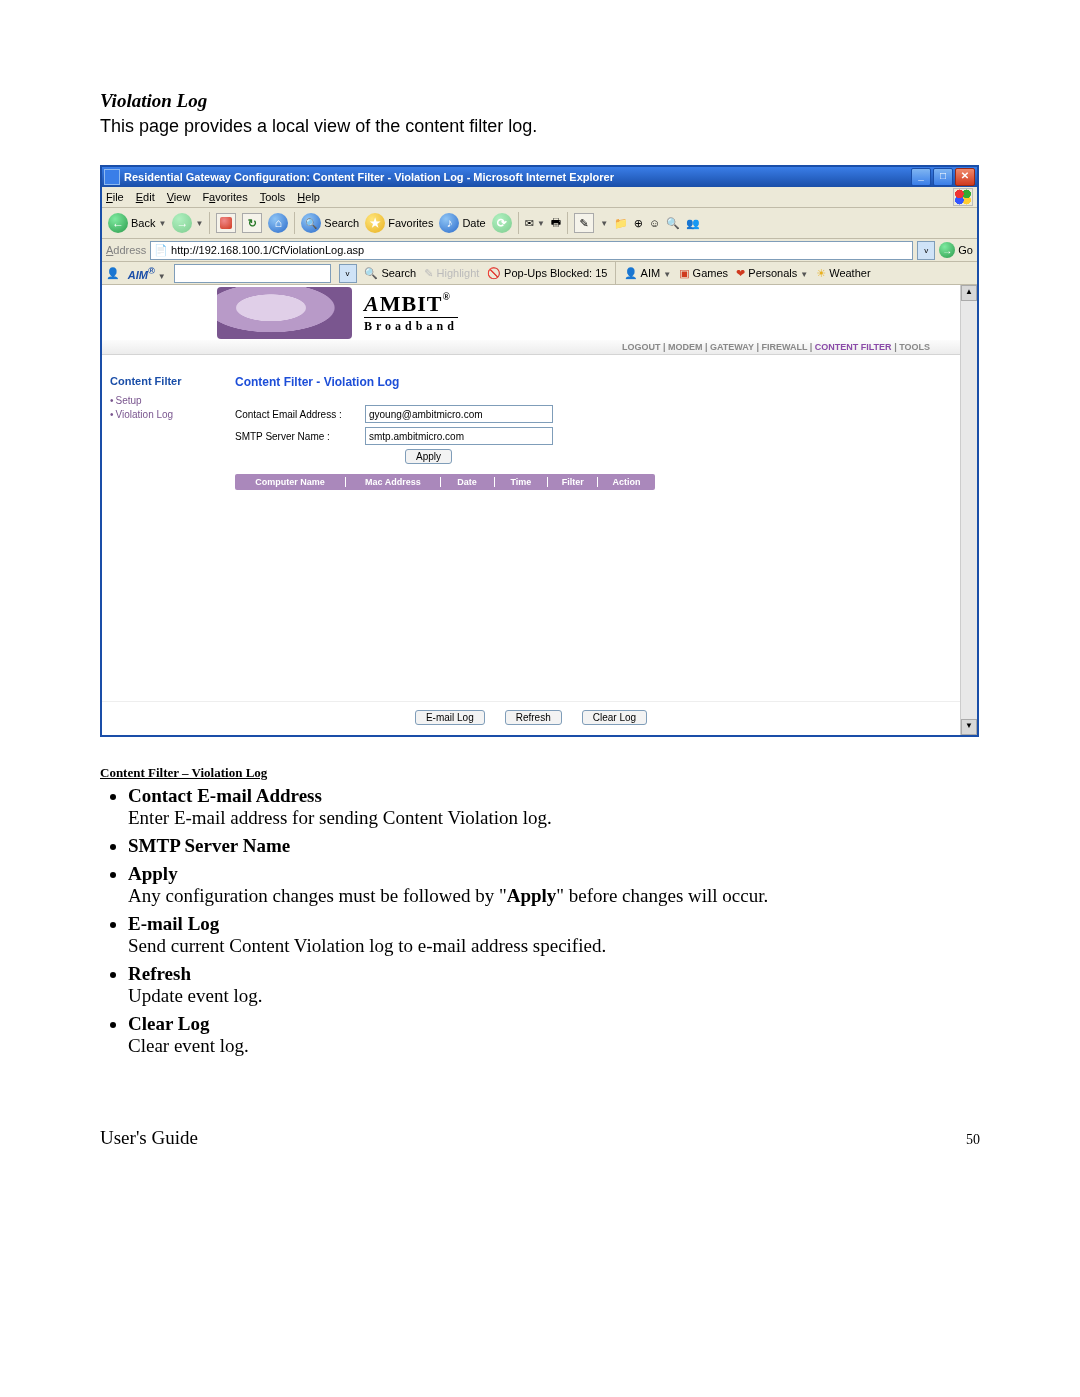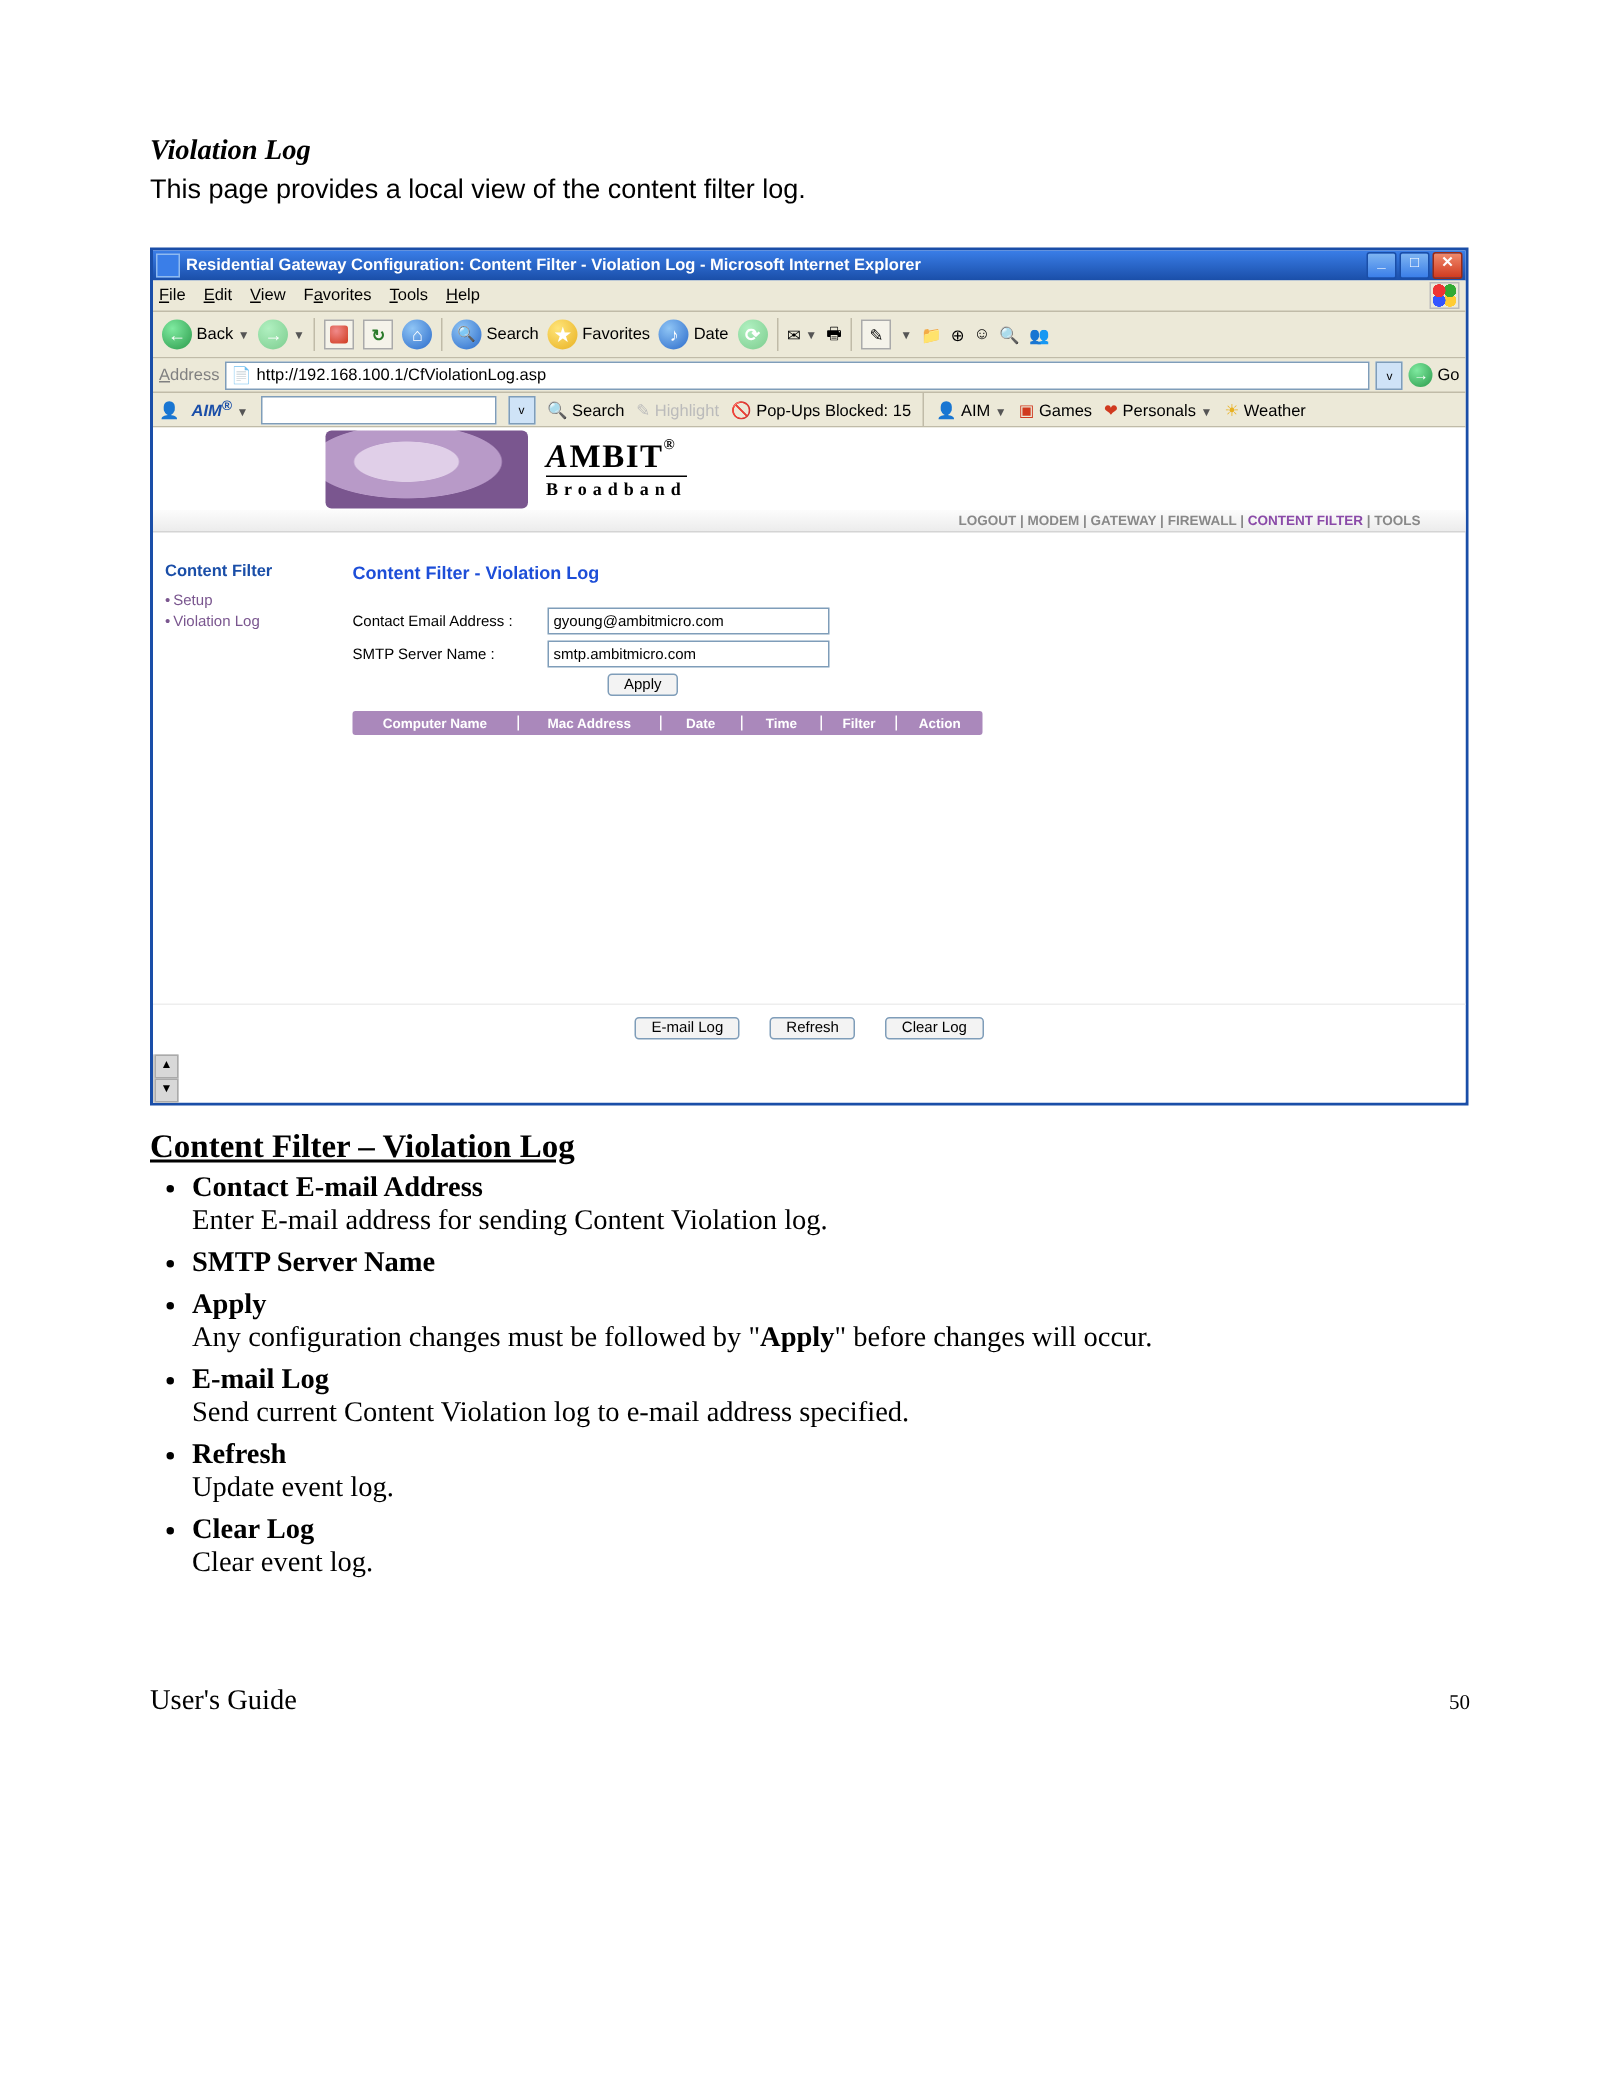--- a/index.html
+++ b/index.html
@@ -154,21 +154,20 @@
   }
   .aimlogo{font-weight:bold;color:#1a4ea8;font-style:italic;}
   .aimsearch{width:155px;height:17px;border:1px solid #7f9db9;background:#fff;}
 
   
   .browser-body{
     display:flex;
     height:450px;
     background:#fff;
     position:relative;
-    flex-direction:column;
   }
   .scrollcol{
     width:16px;
     background:#e8e8e8;
     border-left:1px solid #ccc;
     display:flex;flex-direction:column;justify-content:space-between;align-items:center;
   }
   .scrollbtn{width:14px;height:14px;background:#d8d8d8;border:1px solid #aaa;font-size:8px;line-height:12px;text-align:center;}
   .content{
     flex:1;
@@ -263,22 +262,22 @@
     justify-content:center;
     gap:20px;
     padding:8px 0 10px 0;
     border-top:1px solid #eee;
   }
 
   
   .doc-section-title{
     font-weight:bold;
     text-decoration:underline;
-    font-size:22px;
-    margin-top:14px;
+    font-size:13px;
+    margin-top:28px;
   }
   ul.doc-list{
     list-style:disc;
     margin:4px 0 0 4px;
     padding-left:24px;
   }
   ul.doc-list li{
     margin:4px 0 6px 0;
     font-size:19px;
   }

